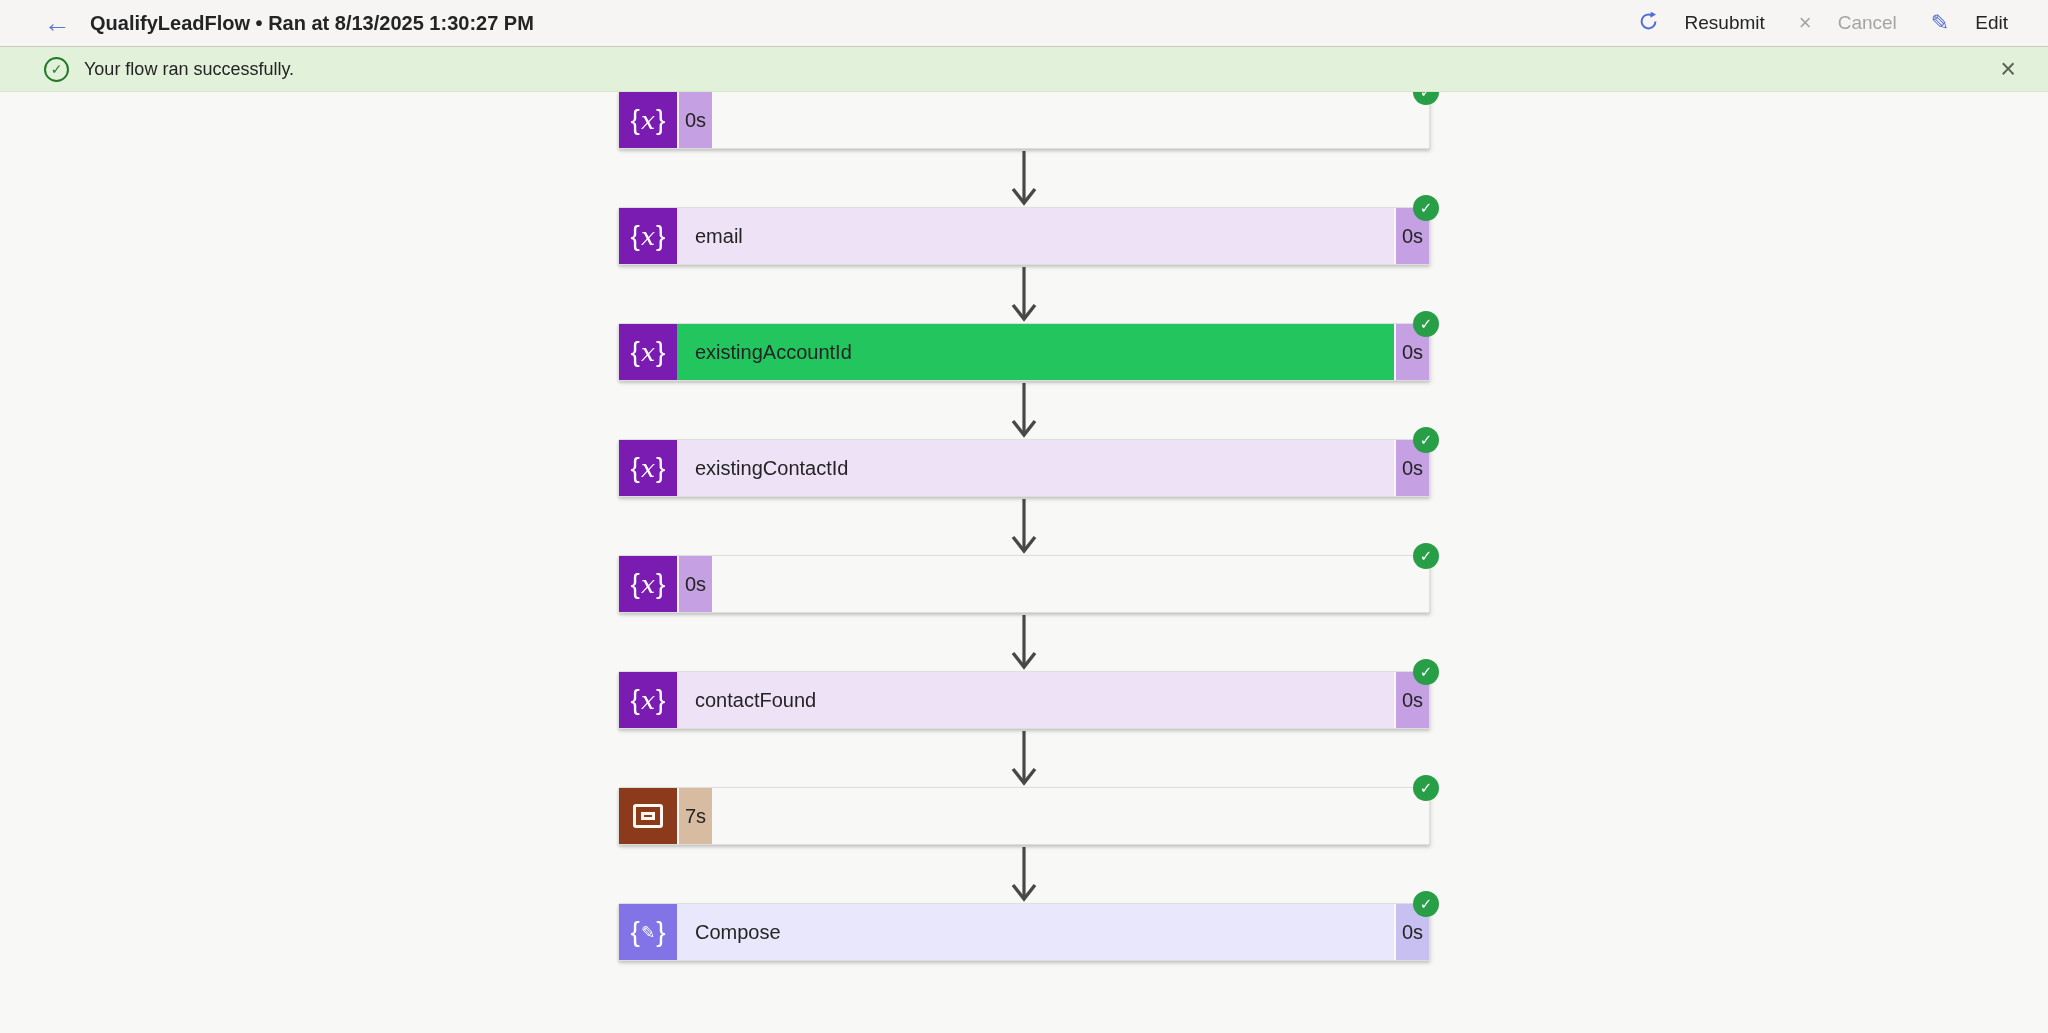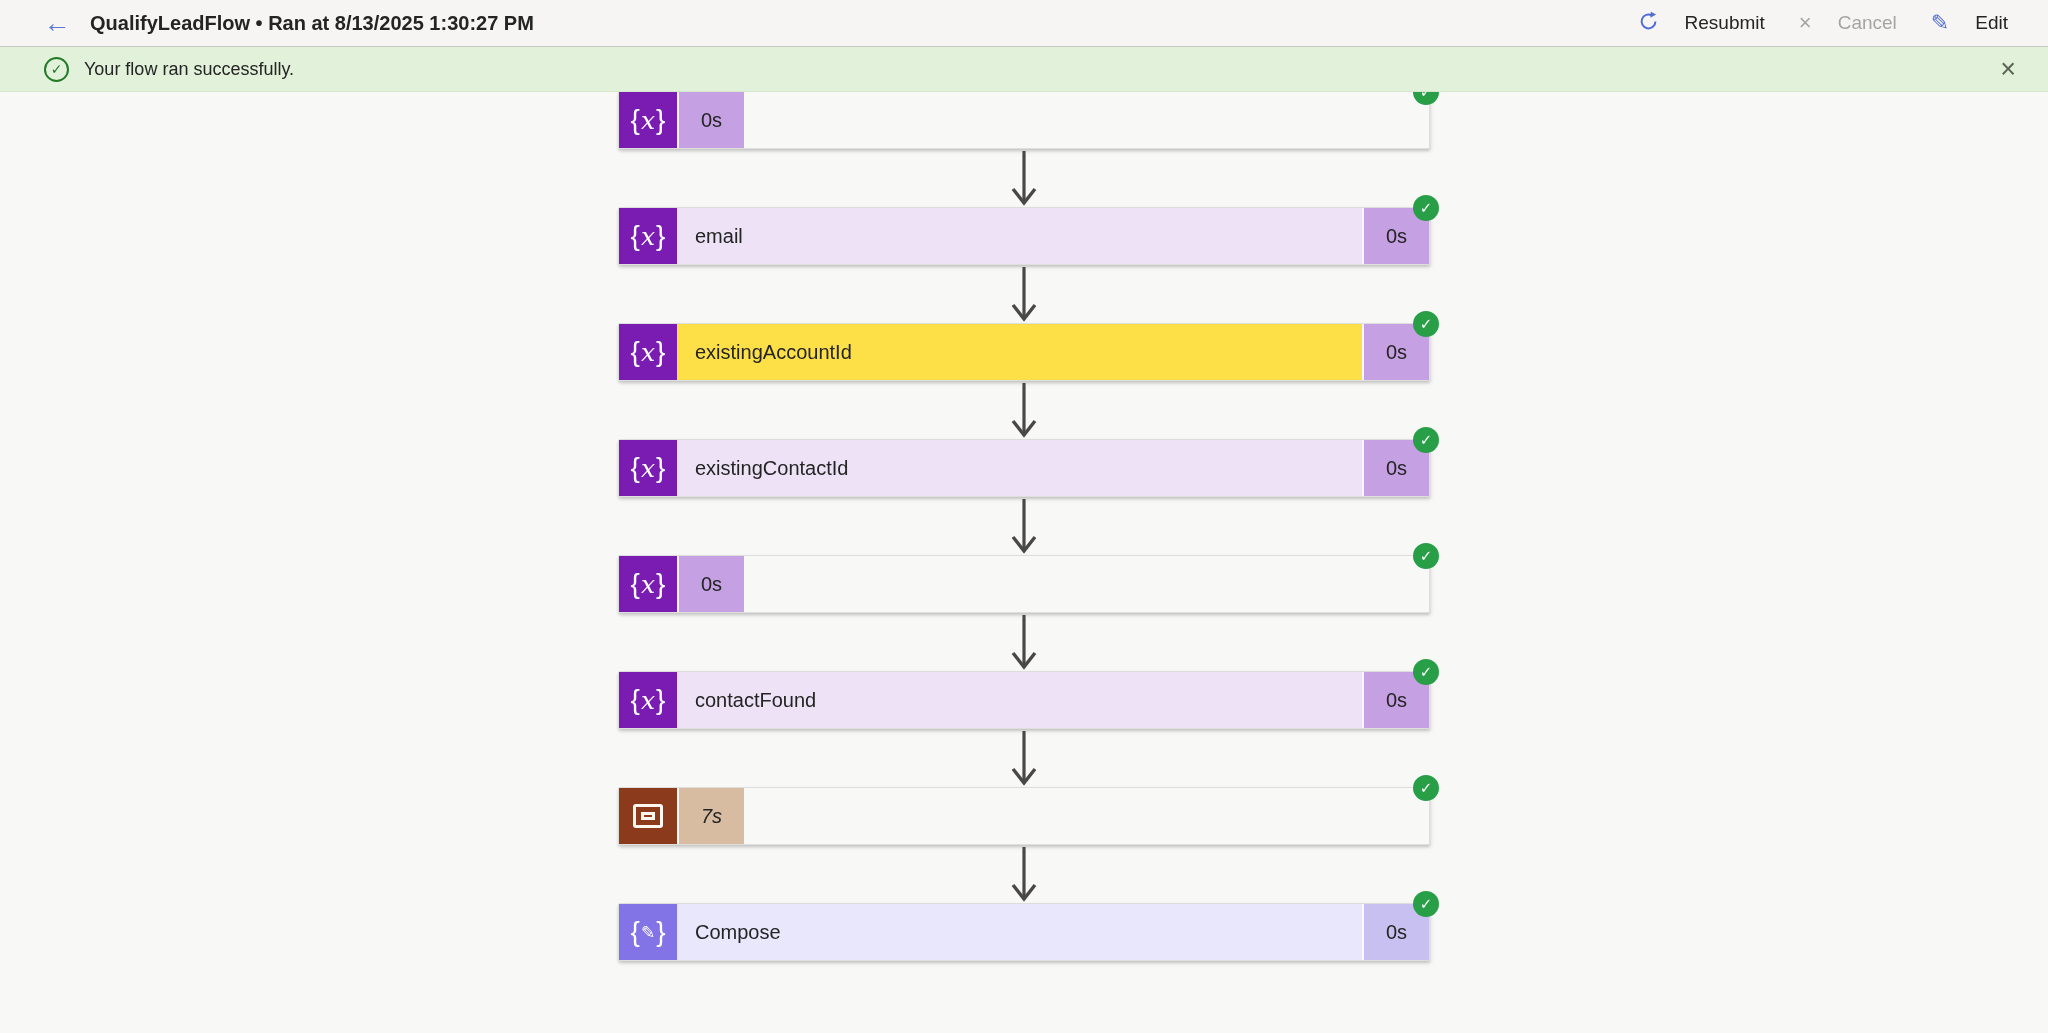--- a/index.html
+++ b/index.html
@@ -32,21 +32,21 @@
                   color:#5A6354; font-size:27px; line-height:24px; cursor:pointer; }
 
   
   .canvas { position:absolute; inset:0; z-index:1; }
   .node { position:absolute; left:618px; width:812px; height:58px; display:flex; align-items:stretch;
           border-radius:2px; border:1px solid rgba(0,0,0,0.10);
           box-shadow:0 2px 3px rgba(0,0,0,0.16), 2px 3px 5px rgba(0,0,0,0.06); cursor:pointer; }
   .node-icon { width:58px; flex:none; display:flex; align-items:center; justify-content:center; color:#fff; }
   .node-label-wrap { flex:1; display:flex; align-items:center; padding-left:18px; overflow:hidden; }
   .node-label { font-size:20px; color:#242424; white-space:nowrap; }
-  .node-dur { width:67px; flex:none; display:flex; align-items:center; justify-content:center;
+  .node-dur { width:35px; flex:none; display:flex; align-items:center; justify-content:center;
               font-size:20px; color:#242424; border-left:2px solid rgba(255,255,255,0.9); }
   .badge { position:absolute; top:-13px; right:-10px; width:26px; height:26px; border-radius:50%;
            background:#289E46; color:#FFFFFF; font-size:15px; font-weight:bold;
            display:flex; align-items:center; justify-content:center; }
 
   
   .br { font-size:28px; font-weight:400; line-height:28px; }
   .vx { font-family:"DejaVu Serif",serif; font-style:italic; font-size:25px; line-height:25px; padding:0 1px; }
   
   .pen { font-size:17px; line-height:17px; padding:0 1px; }
@@ -91,21 +91,21 @@
       <svg class="arrow-svg" width="30" height="54" style="left: 1009px; top: 267px;">
         <line x1="15" y1="0" x2="15" y2="50" stroke="#4A4846" stroke-width="3.2"></line>
         <polyline points="4,38 15,52 26,38" fill="none" stroke="#4A4846" stroke-width="3.4"></polyline>
       </svg>
       <div class="node" style="top: 323px;">
     <div class="node-icon" style="background: rgb(122, 28, 178);">
           <span class="br">{</span>
           <span class="vx">x</span>
           <span class="br">}</span>
         </div>
-    <div class="node-label-wrap" style="background: #fde047;">
+    <div class="node-label-wrap" style="background: #22c55e;">
       <span class="node-label">existingAccountId</span>
     </div>
     <div class="node-dur" style="background: rgb(197, 160, 226);">0s</div>
     <div class="badge">✓</div>
   </div>
       <svg class="arrow-svg" width="30" height="54" style="left: 1009px; top: 383px;">
         <line x1="15" y1="0" x2="15" y2="50" stroke="#4A4846" stroke-width="3.2"></line>
         <polyline points="4,38 15,52 26,38" fill="none" stroke="#4A4846" stroke-width="3.4"></polyline>
       </svg>
       <div class="node" style="top: 439px;">
@@ -152,21 +152,21 @@
       <svg class="arrow-svg" width="30" height="54" style="left: 1009px; top: 731px;">
         <line x1="15" y1="0" x2="15" y2="50" stroke="#4A4846" stroke-width="3.2"></line>
         <polyline points="4,38 15,52 26,38" fill="none" stroke="#4A4846" stroke-width="3.4"></polyline>
       </svg>
       <div class="node" style="top: 787px;">
     <div class="node-icon" style="background: rgb(139, 58, 27);">
           <span class="scope-outer">
             <span class="scope-inner"></span>
           </span>
         </div>
-    <div class="node-dur" style="background: rgb(216, 188, 162); font-style: italic;">7s</div>
+    <div class="node-dur" style="background: rgb(216, 188, 162);">7s</div>
     <div class="badge">✓</div>
   </div>
       <svg class="arrow-svg" width="30" height="54" style="left: 1009px; top: 847px;">
         <line x1="15" y1="0" x2="15" y2="50" stroke="#4A4846" stroke-width="3.2"></line>
         <polyline points="4,38 15,52 26,38" fill="none" stroke="#4A4846" stroke-width="3.4"></polyline>
       </svg>
       <div class="node" style="top: 903px;">
     <div class="node-icon" style="background: rgb(130, 115, 230);">
           <span class="br">{</span>
           <span class="pen">✎</span>

